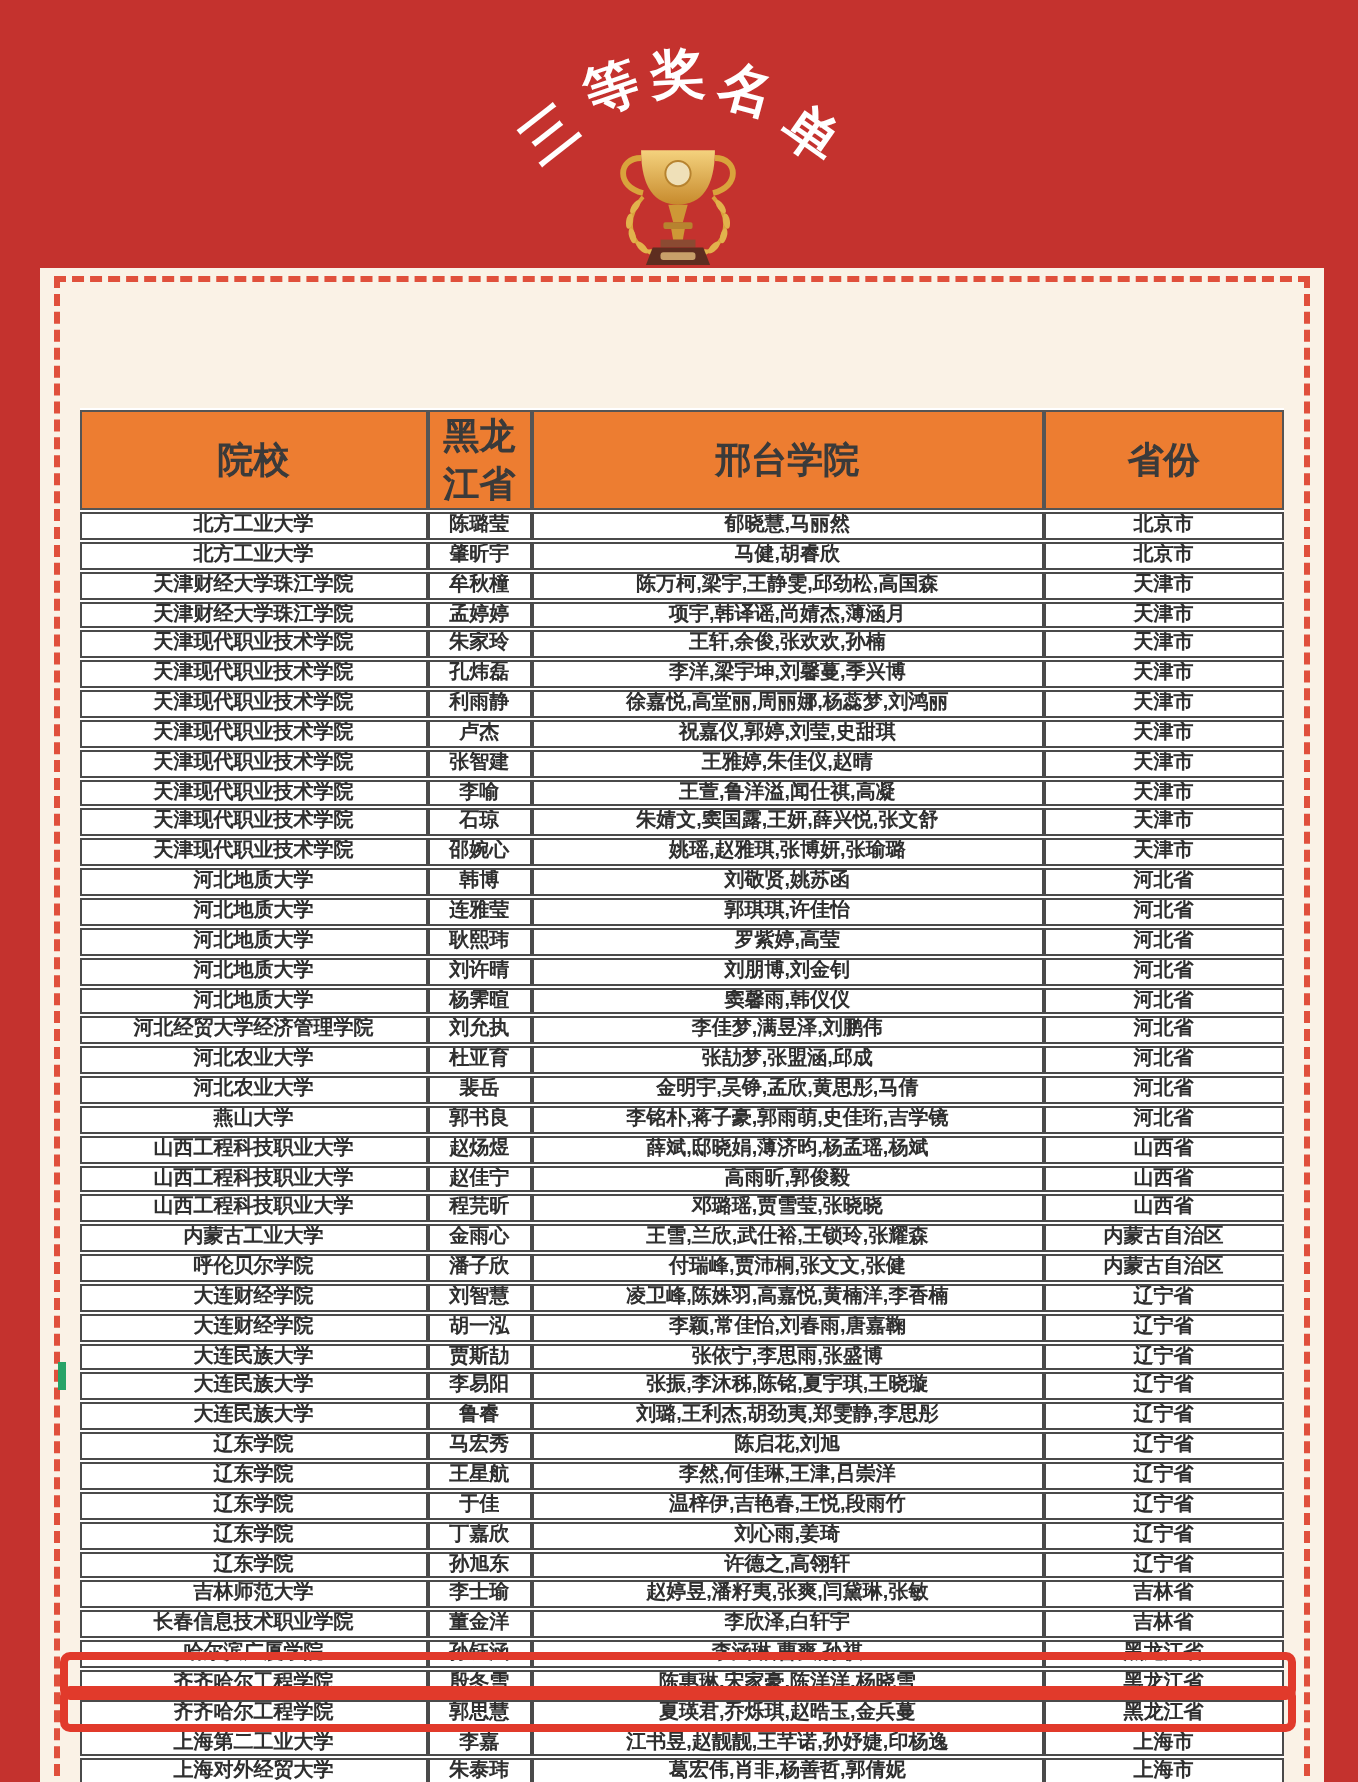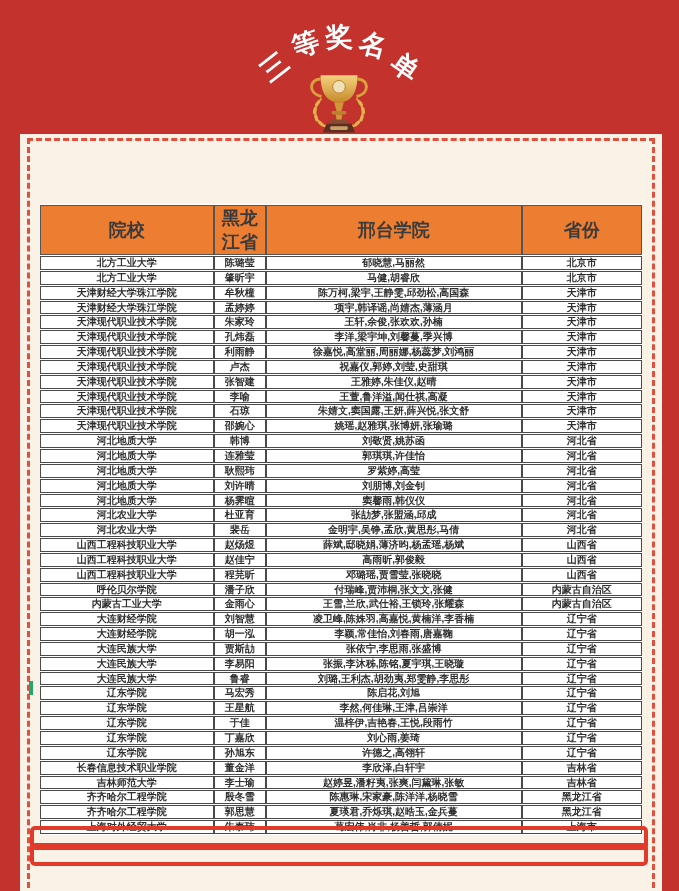--- a/index.html
+++ b/index.html
@@ -220,29 +220,41 @@
           <td>刘朋博,刘金钊</td>
           <td>河北省</td>
         </tr>
         <tr>
           <td>河北地质大学</td>
           <td>杨霁暄</td>
           <td>窦馨雨,韩仪仪</td>
           <td>河北省</td>
         </tr>
         <tr>
+          <td>河北经贸大学经济管理学院</td>
+          <td>刘允执</td>
+          <td>李佳梦,满昱泽,刘鹏伟</td>
+          <td>河北省</td>
+        </tr>
+        <tr>
           <td>河北农业大学</td>
           <td>杜亚育</td>
           <td>张劼梦,张盟涵,邱成</td>
           <td>河北省</td>
         </tr>
         <tr>
           <td>河北农业大学</td>
           <td>裴岳</td>
           <td>金明宇,吴铮,孟欣,黄思彤,马倩</td>
+          <td>河北省</td>
+        </tr>
+        <tr>
+          <td>燕山大学</td>
+          <td>郭书良</td>
+          <td>李铭朴,蒋子豪,郭雨萌,史佳珩,吉学镜</td>
           <td>河北省</td>
         </tr>
         <tr>
           <td>山西工程科技职业大学</td>
           <td>赵炀煜</td>
           <td>薛斌,邸晓娟,薄济昀,杨孟瑶,杨斌</td>
           <td>山西省</td>
         </tr>
         <tr>
           <td>山西工程科技职业大学</td>
@@ -250,32 +262,32 @@
           <td>高雨昕,郭俊毅</td>
           <td>山西省</td>
         </tr>
         <tr>
           <td>山西工程科技职业大学</td>
           <td>程芫昕</td>
           <td>邓璐瑶,贾雪莹,张晓晓</td>
           <td>山西省</td>
         </tr>
         <tr>
+          <td>内蒙古工业大学</td>
+          <td>金雨心</td>
+          <td>王雪,兰欣,武仕裕,王锁玲,张耀森</td>
+          <td>内蒙古自治区</td>
+        </tr>
+        <tr>
           <td>呼伦贝尔学院</td>
           <td>潘子欣</td>
           <td>付瑞峰,贾沛桐,张文文,张健</td>
           <td>内蒙古自治区</td>
         </tr>
         <tr>
-          <td>内蒙古工业大学</td>
-          <td>金雨心</td>
-          <td>王雪,兰欣,武仕裕,王锁玲,张耀森</td>
-          <td>内蒙古自治区</td>
-        </tr>
-        <tr>
           <td>大连财经学院</td>
           <td>刘智慧</td>
           <td>凌卫峰,陈姝羽,高嘉悦,黄楠洋,李香楠</td>
           <td>辽宁省</td>
         </tr>
         <tr>
           <td>大连财经学院</td>
           <td>胡一泓</td>
           <td>李颖,常佳怡,刘春雨,唐嘉鞠</td>
           <td>辽宁省</td>
@@ -320,46 +332,58 @@
           <td>辽东学院</td>
           <td>丁嘉欣</td>
           <td>刘心雨,姜琦</td>
           <td>辽宁省</td>
         </tr>
         <tr>
           <td>辽东学院</td>
           <td>孙旭东</td>
           <td>许德之,高翎轩</td>
           <td>辽宁省</td>
+        </tr>
+        <tr>
+          <td>吉林师范大学</td>
+          <td>李士瑜</td>
+          <td>赵婷昱,潘籽夷,张爽,闫黛琳,张敏</td>
+          <td>吉林省</td>
         </tr>
         <tr>
           <td>长春信息技术职业学院</td>
           <td>董金洋</td>
           <td>李欣泽,白轩宇</td>
           <td>吉林省</td>
         </tr>
         <tr>
-          <td>吉林师范大学</td>
-          <td>李士瑜</td>
-          <td>赵婷昱,潘籽夷,张爽,闫黛琳,张敏</td>
-          <td>吉林省</td>
+          <td>哈尔滨广厦学院</td>
+          <td>孙钰涵</td>
+          <td>李涵琳,曹爽,孙祺</td>
+          <td>黑龙江省</td>
         </tr>
         <tr>
           <td>齐齐哈尔工程学院</td>
           <td>殷冬雪</td>
           <td>陈惠琳,宋家豪,陈洋洋,杨晓雪</td>
           <td>黑龙江省</td>
         </tr>
         <tr>
           <td>齐齐哈尔工程学院</td>
           <td>郭思慧</td>
           <td>夏瑛君,乔烁琪,赵晧玉,金兵蔓</td>
           <td>黑龙江省</td>
         </tr>
         <tr>
+          <td>上海第二工业大学</td>
+          <td>李嘉</td>
+          <td>江书昱,赵靓靓,王芊诺,孙妤婕,印杨逸</td>
+          <td>上海市</td>
+        </tr>
+        <tr>
           <td>上海对外经贸大学</td>
           <td>朱泰玮</td>
           <td>葛宏伟,肖非,杨善哲,郭倩妮</td>
           <td>上海市</td>
         </tr>
       </tbody>
   </table>
 </div>
 
 <div class="hl r1"></div>

